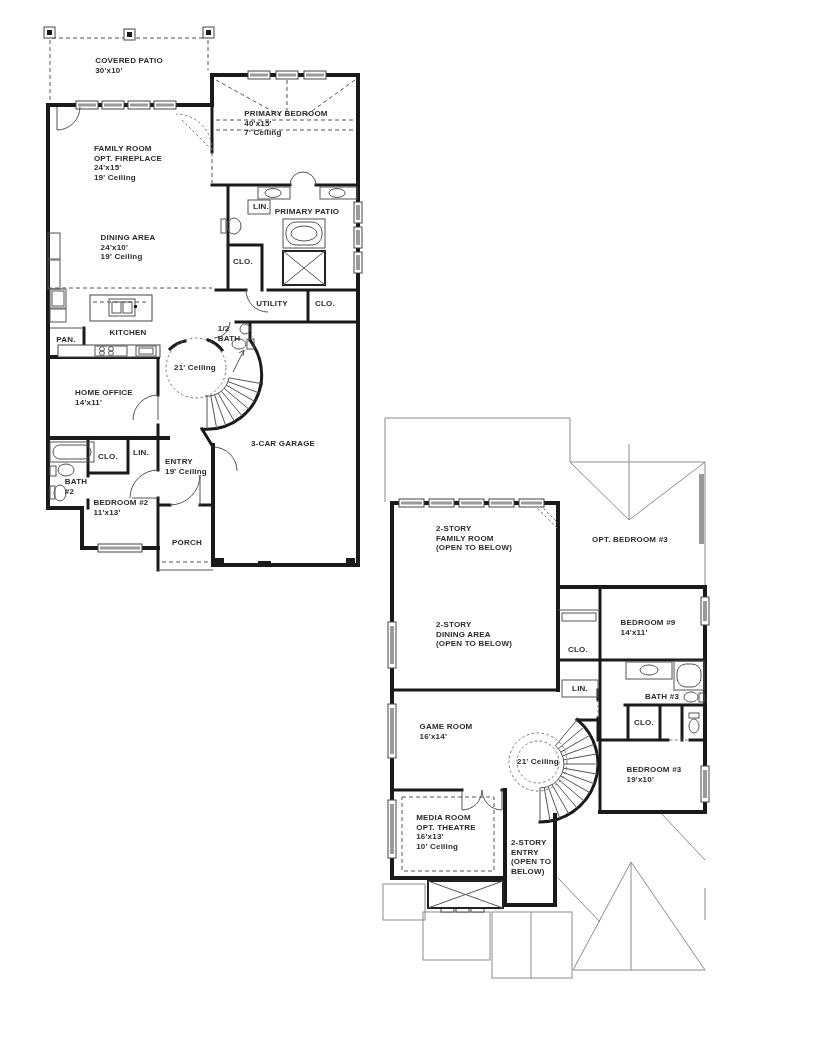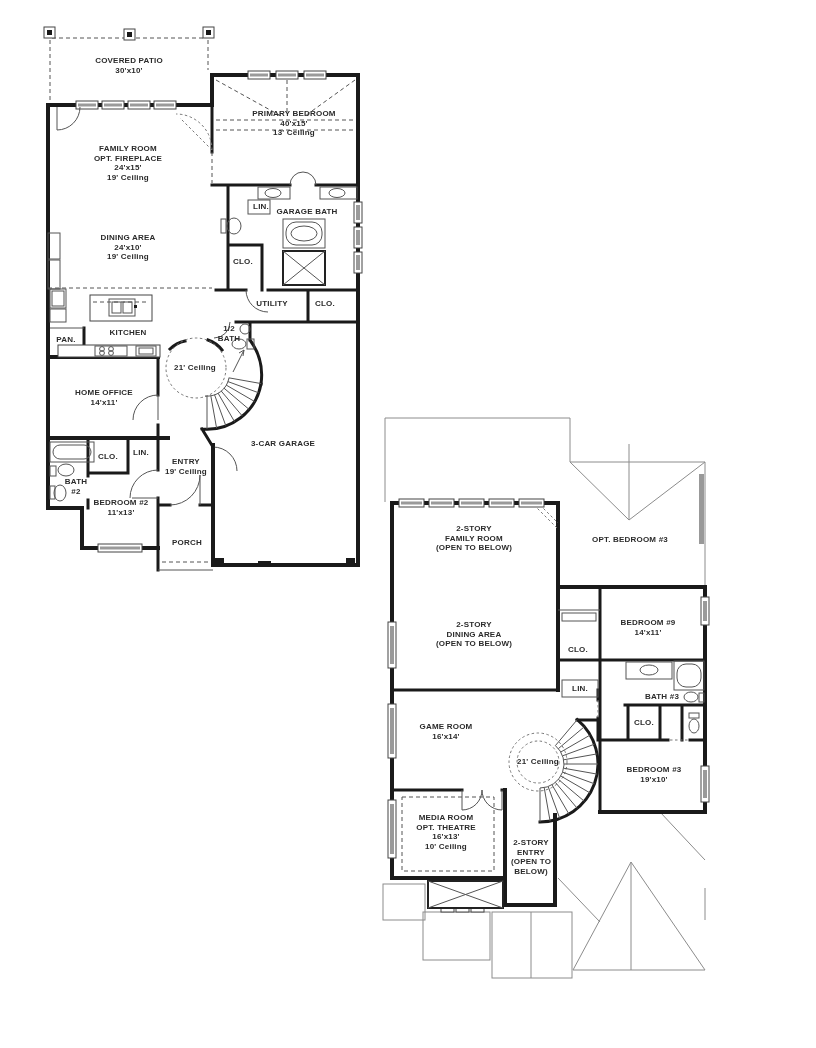--- a/index.html
+++ b/index.html
@@ -13,21 +13,21 @@
   .t {stroke:#555;stroke-width:1;fill:none;}
   .tr{stroke:#8c8c8c;stroke-width:1;fill:none;}
   .d {stroke:#555;stroke-width:1;fill:none;stroke-dasharray:4 3;}
   .dd{stroke:#777;stroke-width:1;fill:none;stroke-dasharray:2.5 2.5;}
   .wb{fill:#fff;stroke:#444;stroke-width:1;}
   .wg{fill:#9a9a9a;stroke:none;}
   .blk{fill:#1a1a1a;stroke:none;}
   
   .lbl{position:absolute;transform:translate(-50%,-50%);
        font-size:8px;font-weight:700;line-height:1.2;letter-spacing:.2px;
-       color:#2b2b2b;text-align:center;white-space:nowrap;}
+       color:#2b2b2b;white-space:nowrap;}
   .lbl span{display:block;}
 </style>
 </head>
 <body>
 
 <div class="sheet">
 
 <svg width="816" height="1048" viewBox="0 0 816 1048">
 
   <g>
@@ -299,30 +299,30 @@
 <div class="lbl" style="left:129px;top:66px">
   <span>COVERED PATIO</span>
   <span>30'x10'</span>
 </div>
 <div class="lbl" style="left:128px;top:163px">
   <span>FAMILY ROOM</span>
   <span>OPT. FIREPLACE</span>
   <span>24'x15'</span>
   <span>19' Ceiling</span>
 </div>
-<div class="lbl" style="left:294px;top:123px">
+<div class="lbl" style="left:286px;top:123px">
   <span>PRIMARY BEDROOM</span>
   <span>40'x15'</span>
-  <span>13' Ceiling</span>
+  <span>7' Ceiling</span>
 </div>
 <div class="lbl" style="left:261px;top:207px">
   <span>LIN.</span>
 </div>
 <div class="lbl" style="left:307px;top:212px">
-  <span>GARAGE BATH</span>
+  <span>PRIMARY PATIO</span>
 </div>
 <div class="lbl" style="left:128px;top:247px">
   <span>DINING AREA</span>
   <span>24'x10'</span>
   <span>19' Ceiling</span>
 </div>
 <div class="lbl" style="left:243px;top:262px">
   <span>CLO.</span>
 </div>
 <div class="lbl" style="left:272px;top:304px">

